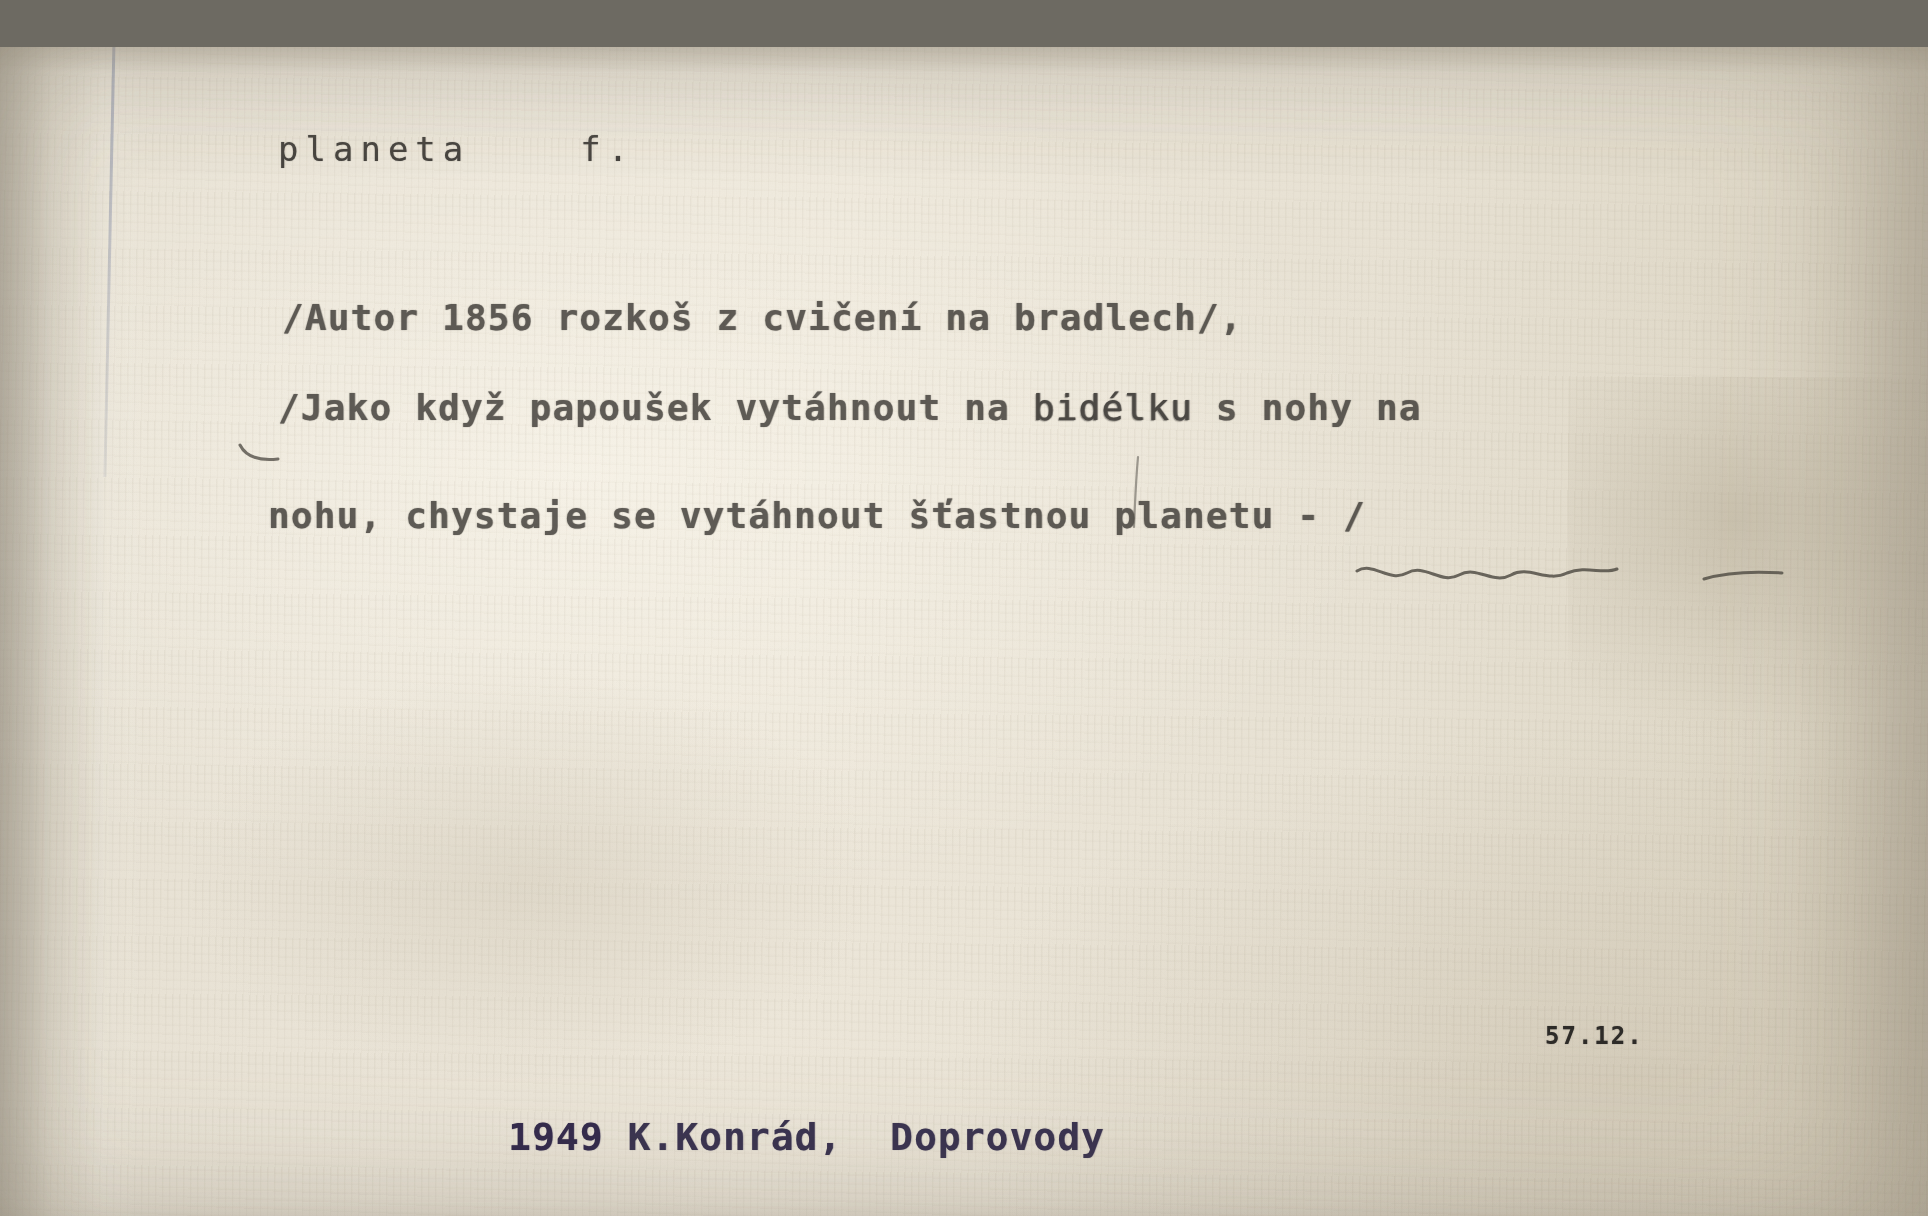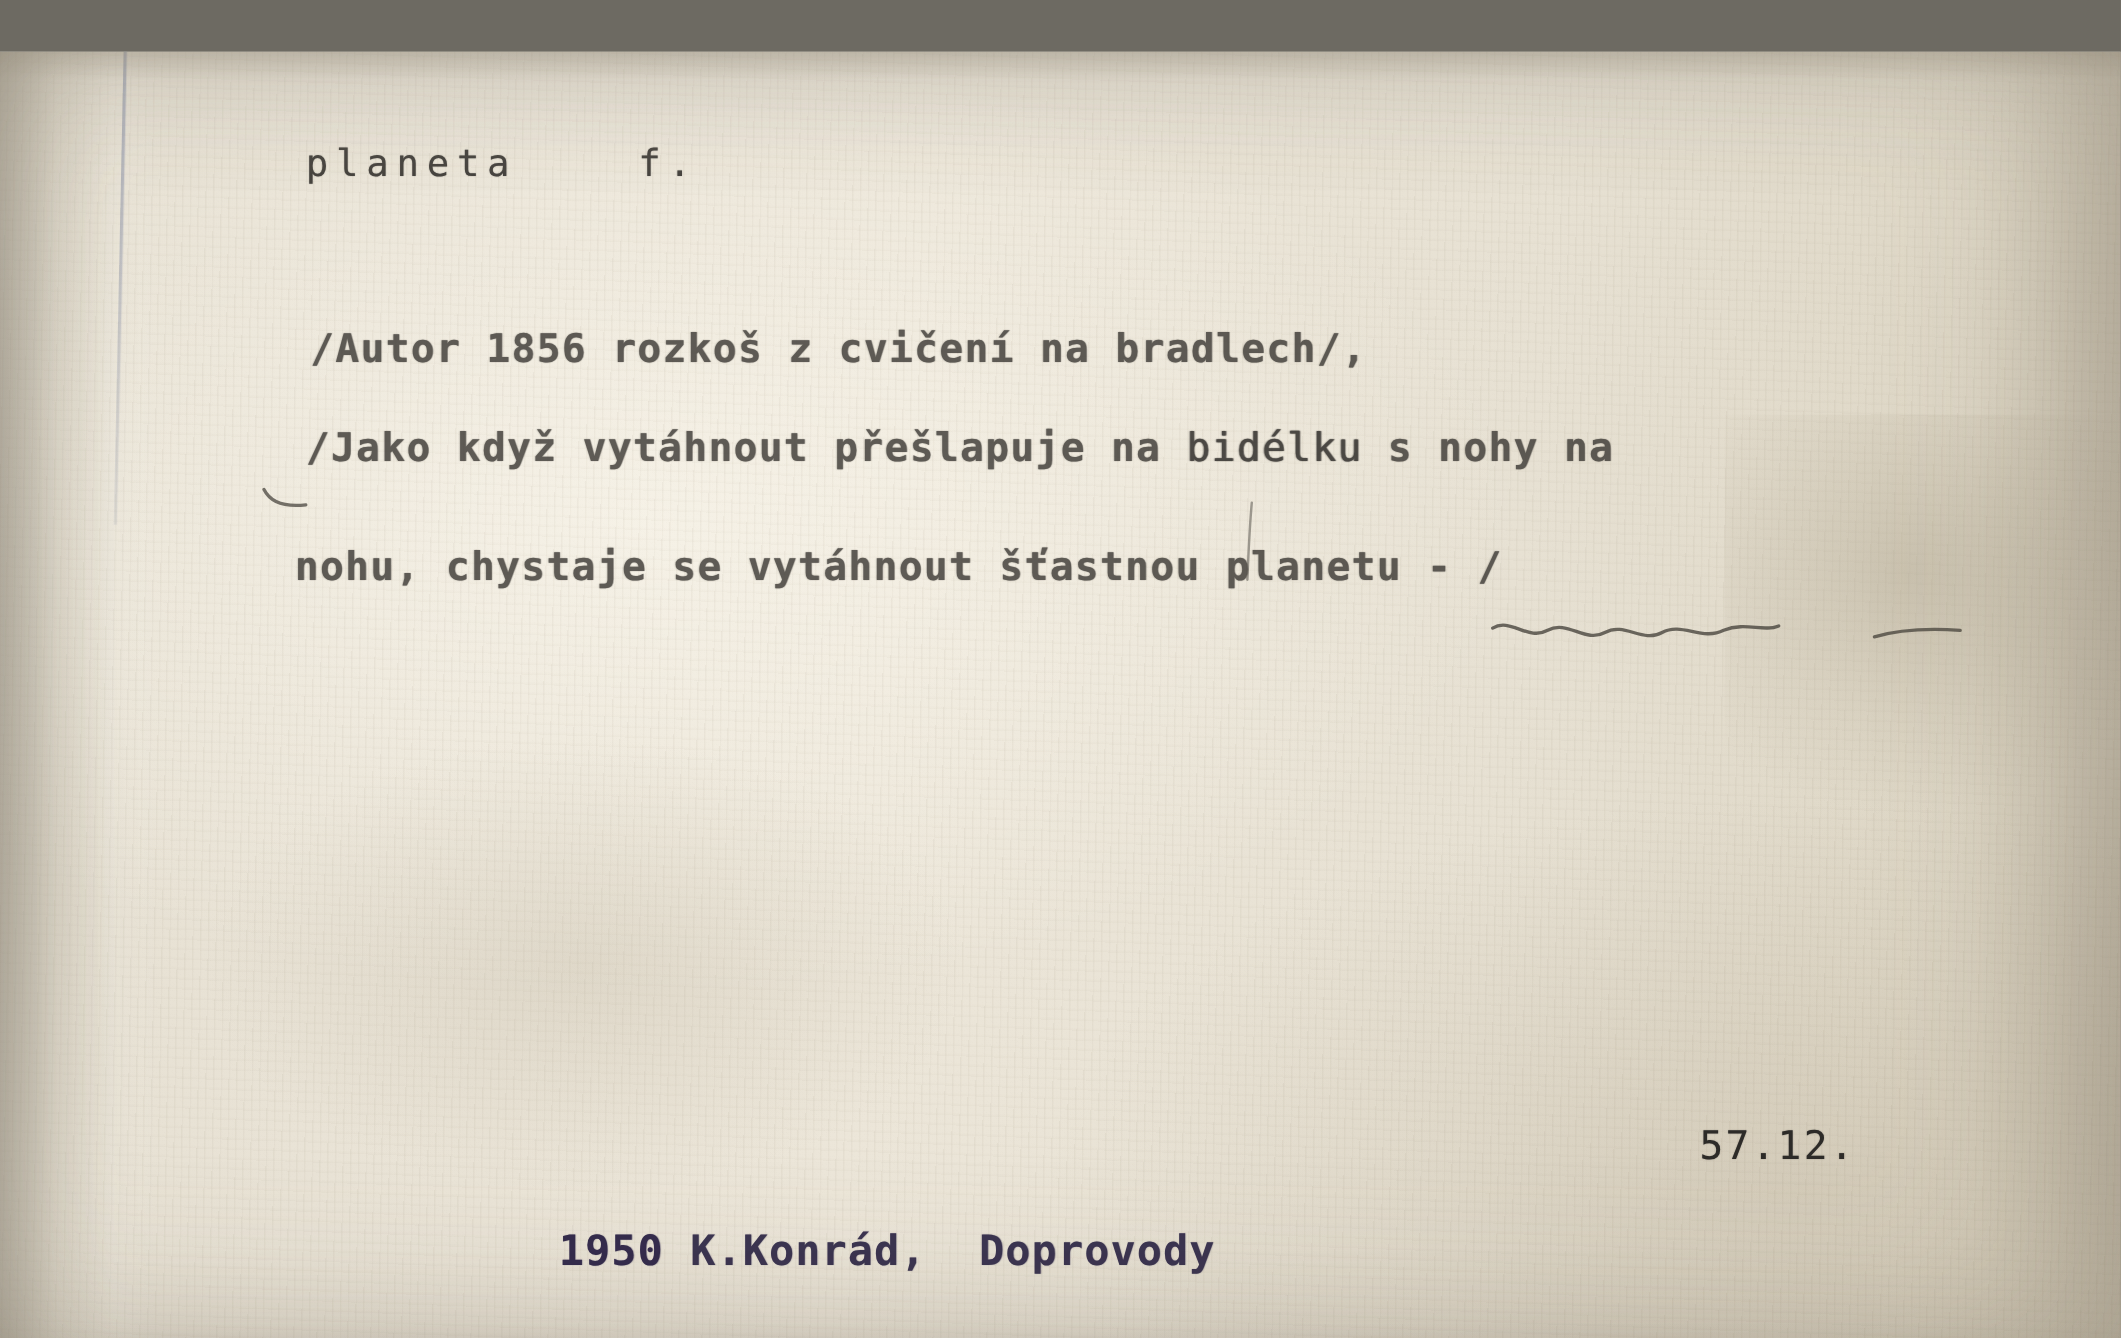--- a/index.html
+++ b/index.html
@@ -126,23 +126,23 @@
     color: #1f1d1b;
     text-shadow:
       0.8px 0 1px rgba(25,23,21,0.8),
       -0.8px 0.5px 1.2px rgba(25,23,21,0.55);
   }
 
   
   .shelfmark {
     left: 1545px;
     top: 975px;
-    font-size: 36px;
+    font-size: 24px;
     letter-spacing: 2px;
-    font-weight: 400;
+    font-weight: 700;
     color: #2d2b28;
   }
 
   
   .source-line {
     left: 508px;
     top: 1068px;
     font-size: 38px;
     letter-spacing: 1px;
     font-weight: 700;
@@ -171,21 +171,21 @@
   <div class="stain-b"></div>
   <div class="edge-left"></div>
   <div class="edge-left-line"></div>
   <div class="edge-top"></div>
   <div class="edge-bottom"></div>
 
   <div class="typed headword"><span>planeta</span><span>    </span><span>f.</span></div>
 
   <div class="typed body-line l1 faded">/Autor 1856 rozkoš z cvičení na bradlech/,</div>
 
-  <div class="typed body-line l2 faded"><span>/Jako když vytáhnout přešlapuje na </span><span class="strong-word">bidélku</span><span> s nohy na</span></div>
+  <div class="typed body-line l2 faded"><span>/Jako když papoušek vytáhnout na </span><span class="strong-word">bidélku</span><span> s nohy na</span></div>
 
   <div class="typed body-line l3 faded">nohu, chystaje se vytáhnout šťastnou planetu - /</div>
 
   <div class="ann" style="left:238px; top:392px;">
     <svg width="60" height="30" viewBox="0 0 60 30">
       <path d="M2 6 C8 18, 22 22, 40 20" stroke="#4a463f" stroke-width="3" fill="none" opacity="0.75" stroke-linecap="round"></path>
     </svg>
   </div>
 
   <div class="ann" style="left:1355px; top:510px;">
@@ -201,16 +201,16 @@
   </div>
 
   <div class="ann" style="left:1126px; top:408px;">
     <svg width="24" height="80" viewBox="0 0 24 80">
       <path d="M12 2 C10 24, 9 46, 8 72" stroke="#5a564e" stroke-width="2.2" fill="none" opacity="0.55" stroke-linecap="round"></path>
     </svg>
   </div>
 
   <div class="typed shelfmark">57.12.</div>
 
-  <div class="typed source-line"><span class="source-year">1950</span><span> </span><span>K.Konrád,</span><span>  </span><span>Doprovody</span></div>
+  <div class="typed source-line"><span class="source-year">1949</span><span> </span><span>K.Konrád,</span><span>  </span><span>Doprovody</span></div>
 
   <div class="vignette"></div>
 </div>
 
 </body></html>

